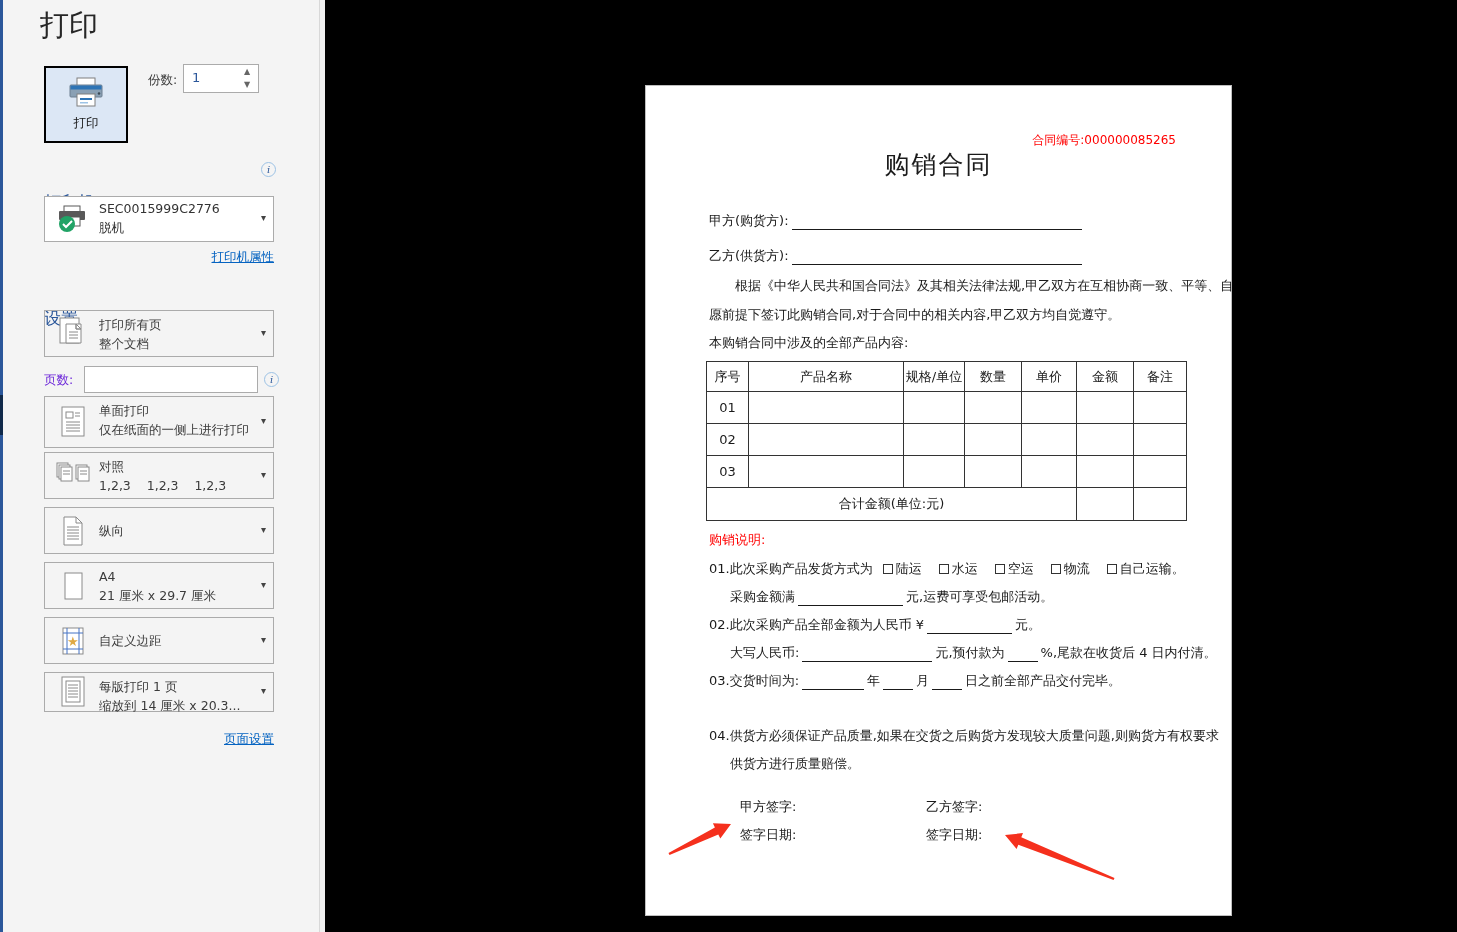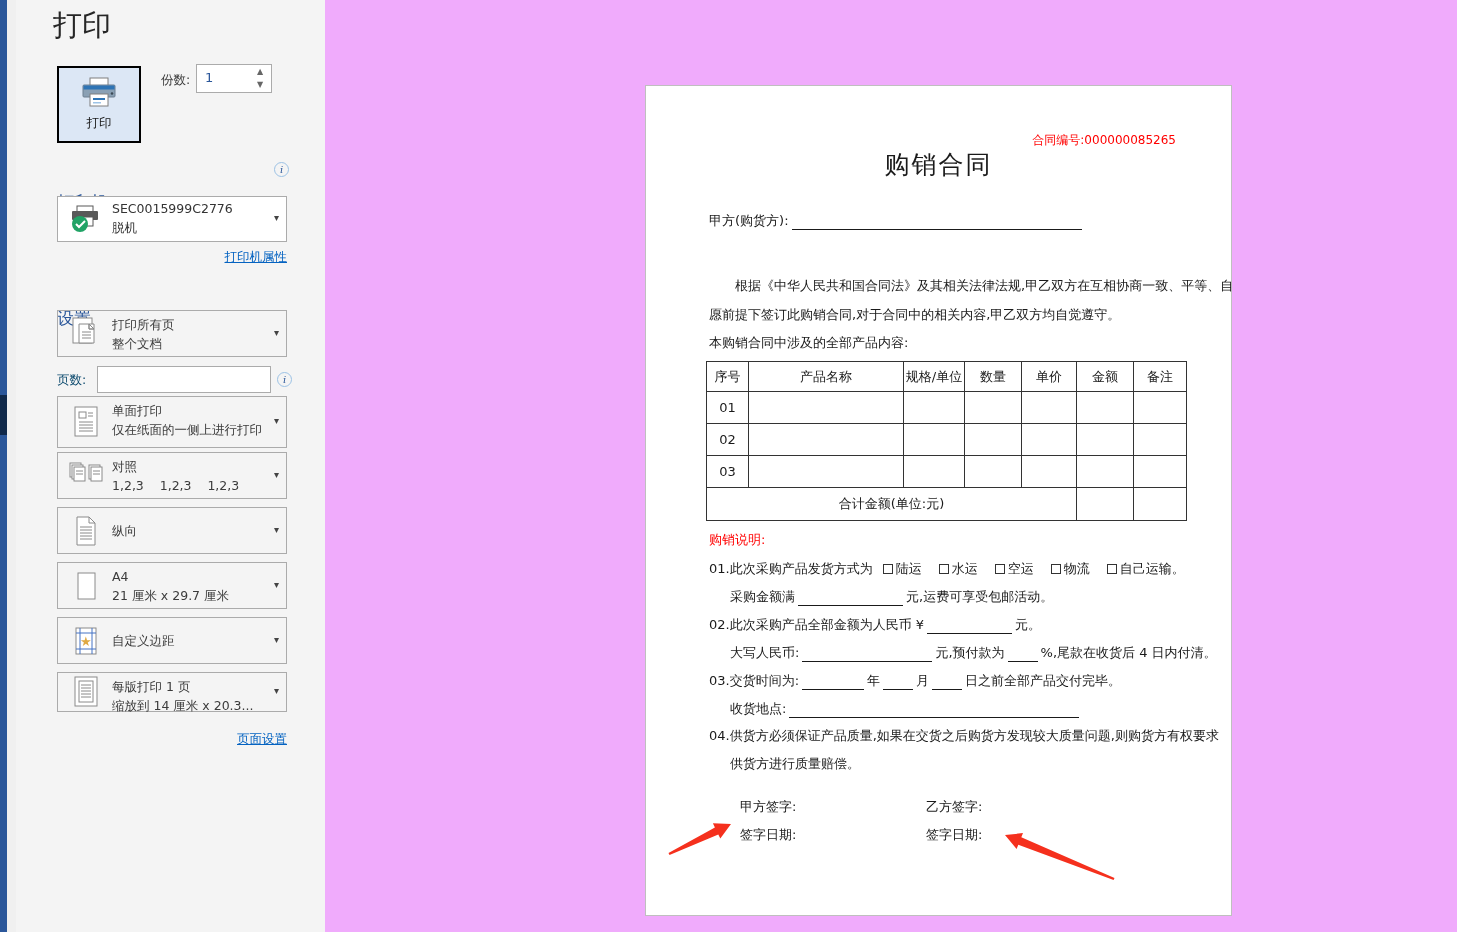--- a/index.html
+++ b/index.html
@@ -5,21 +5,21 @@
   * { margin:0; padding:0; box-sizing:border-box; }
   html,body { width:1457px; height:932px; }
   body { font-family:"DejaVu Sans","Liberation Sans",sans-serif; background:#f0f0f0; overflow:hidden; }
   .app { position:relative; width:1457px; height:932px; background:#f0f0f0; }
 
   
   .left-strip { position:absolute; left:0; top:0; width:7px; height:932px; background:#2b579a; }
   .left-strip .thumb { position:absolute; left:0; top:395px; width:7px; height:40px; background:#10294a; }
 
   
-  .sidebar { position:absolute; left:16px; top:0; width:317px; height:932px; background:#f4f4f4; border-right:1px solid #d8d8d8; }
+  .sidebar { position:absolute; left:3px; top:0; width:317px; height:932px; background:#f4f4f4; border-right:1px solid #d8d8d8; }
   .bs-title { position:absolute; left:37px; top:6px; font-size:29px; color:#262626; }
   .print-btn { position:absolute; left:41px; top:66px; width:84px; height:77px; background:#dce7f5; border:2px solid #000;
                display:flex; flex-direction:column; align-items:center; justify-content:center; gap:6px; cursor:pointer; }
   .print-btn .lbl { font-size:12.5px; color:#1a1a1a; }
   .copies-label { position:absolute; left:145px; top:72px; font-size:12.5px; color:#3b3b3b; }
   .spinner { position:absolute; left:180px; top:64px; width:76px; height:29px; background:#fff; border:1px solid #ababab; }
   .spinner .val { position:absolute; left:8px; top:5px; font-size:13px; color:#2b579a; }
   .spinner .chev { position:absolute; right:4px; width:14px; height:12px; font-size:8px; color:#666; text-align:center; line-height:12px; cursor:pointer; }
   .spinner .up { top:1px; } .spinner .dn { bottom:1px; }
 
@@ -30,27 +30,27 @@
   .drop { position:absolute; left:41px; width:230px; height:47px; border:1px solid #ababab; background:transparent; cursor:pointer; }
   .drop .ic { position:absolute; left:6px; top:0; width:44px; height:100%; display:flex; align-items:center; justify-content:center; }
   .drop .l1 { position:absolute; left:54px; top:6px; font-size:12.5px; color:#3b3b3b; white-space:pre; }
   .drop .l2 { position:absolute; left:54px; top:25px; font-size:12.5px; color:#3b3b3b; white-space:pre; }
   .drop .l1.only { top:15px; }
   .drop .caret { position:absolute; right:7px; top:50%; margin-top:-7px; font-size:10px; color:#444; }
   .printer-drop { height:46px; background:#fff; }
   .printer-drop .l1 { top:4px; color:#333; }
   .printer-drop .l2 { top:23px; color:#333; }
 
-  .pages-label { position:absolute; left:41px; top:372px; font-size:12.5px; color:#0c4a6e; }
+  .pages-label { position:absolute; left:41px; top:372px; font-size:12.5px; color:#6d28d9; }
   .pages-input { position:absolute; left:81px; top:366px; width:174px; height:27px; border:1px solid #ababab; background:#fff;
                  font-size:13px; padding:0 6px; font-family:inherit; }
   .link { position:absolute; font-size:12.5px; color:#0563c1; text-decoration:underline; cursor:pointer; }
 
   
-  .preview { position:absolute; left:325px; top:0; width:1132px; height:932px; background:#f0abfc; }
+  .preview { position:absolute; left:325px; top:0; width:1132px; height:932px; background:#000000; }
   .page { position:absolute; left:320px; top:85px; width:587px; height:831px; background:#fff; border:1px solid #bfbfbf; }
 
   .doc-line { position:absolute; left:63px; right:40px; font-size:13px; color:#1a1a1a; white-space:nowrap; }
   .doc-line.indent { left:84px; }
   .contract-no { position:absolute; right:55px; top:46px; font-size:12px; color:#ff0000; }
   .doc-title { position:absolute; left:0; right:0; top:62px; text-align:center; font-size:25px; color:#1a1a1a; letter-spacing:2px; }
   .red { color:#ff0000; }
   .ul { display:inline-block; border-bottom:1px solid #1a1a1a; height:14px; margin:0 3px; vertical-align:bottom; }
   .w290{width:290px;} .w130{width:130px;} .w105{width:105px;} .w85{width:85px;} .w62{width:62px;} .w30{width:30px;}
   .cbx { display:inline-block; width:10px; height:10px; border:1px solid #333; margin-right:3px; vertical-align:-1px; }
@@ -241,20 +241,23 @@
   </div>
 
   <div class="preview">
     <div class="page">
 
       <div class="contract-no">合同编号:000000085265</div>
       <div class="doc-title">购销合同</div>
 
       <div class="doc-line" style="top:126px;">
         <span>甲方(购货方):</span><span class="ul w290"></span>
+      </div>
+      <div class="doc-line" style="top:161px;">
+        <span>乙方(供货方):</span><span class="ul w290"></span>
       </div>
 
       <div class="doc-line" style="top:191px;text-indent:26px;">根据《中华人民共和国合同法》及其相关法律法规,甲乙双方在互相协商一致、平等、自</div>
       <div class="doc-line" style="top:220px;">愿前提下签订此购销合同,对于合同中的相关内容,甲乙双方均自觉遵守。</div>
       <div class="doc-line" style="top:248px;">本购销合同中涉及的全部产品内容:</div>
 
       <table class="ctable">
         <colgroup>
           <col style="width:42px">
             <col style="width:155px">
@@ -326,23 +329,20 @@
       </div>
 
       <div class="doc-line indent" style="top:558px;">
         <span>大写人民币:</span><span class="ul w130"></span><span>元,预付款为</span><span class="ul w30"></span><span>%,尾款在收货后 4 日内付清。</span>
       </div>
 
       <div class="doc-line" style="top:586px;">
         <span>03.交货时间为:</span><span class="ul w62"></span><span>年</span><span class="ul w30"></span><span>月</span><span class="ul w30"></span><span>日之前全部产品交付完毕。</span>
       </div>
 
-      <div class="doc-line indent" style="top:614px;">
-        <span>收货地点:</span><span class="ul w290"></span>
-      </div>
 
       <div class="doc-line" style="top:641px;">04.供货方必须保证产品质量,如果在交货之后购货方发现较大质量问题,则购货方有权要求</div>
       <div class="doc-line indent" style="top:669px;">供货方进行质量赔偿。</div>
 
       <div class="sign-a">甲方签字:</div>
       <div class="sign-b">乙方签字:</div>
       <div class="date-a">签字日期:</div>
       <div class="date-b">签字日期:</div>
 
       <svg class="arrows" width="587" height="831" viewBox="0 0 587 831">

